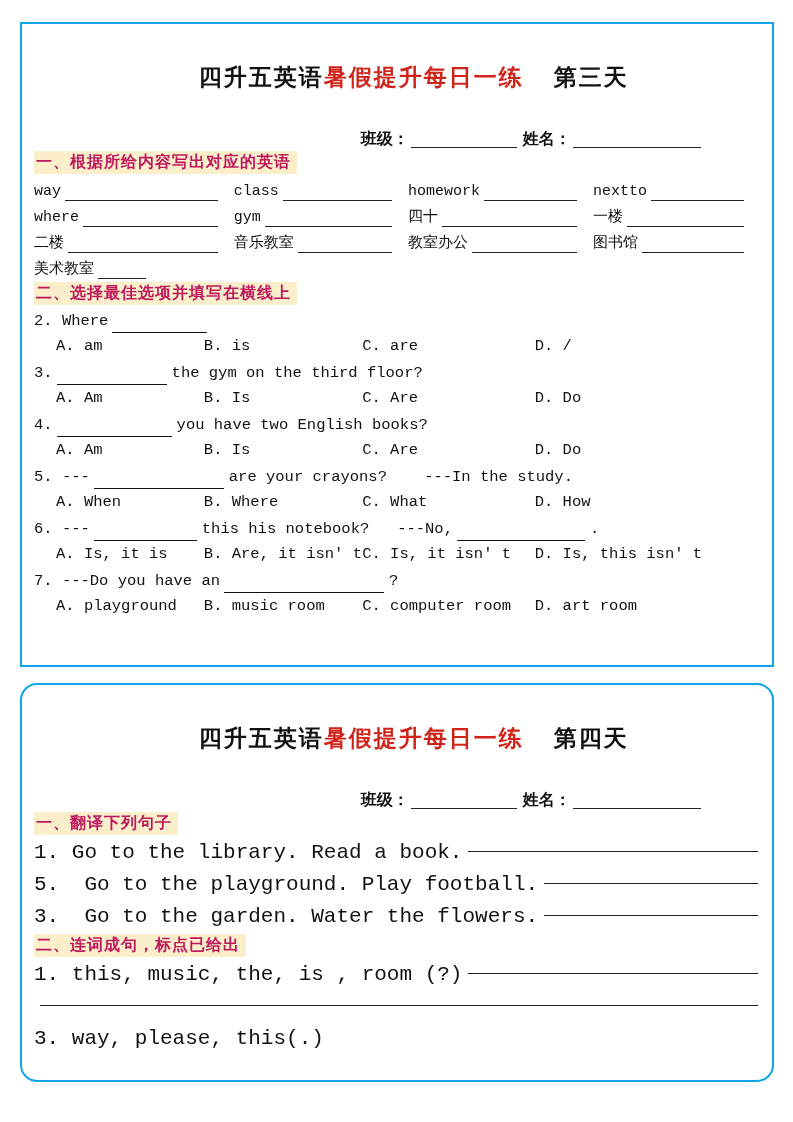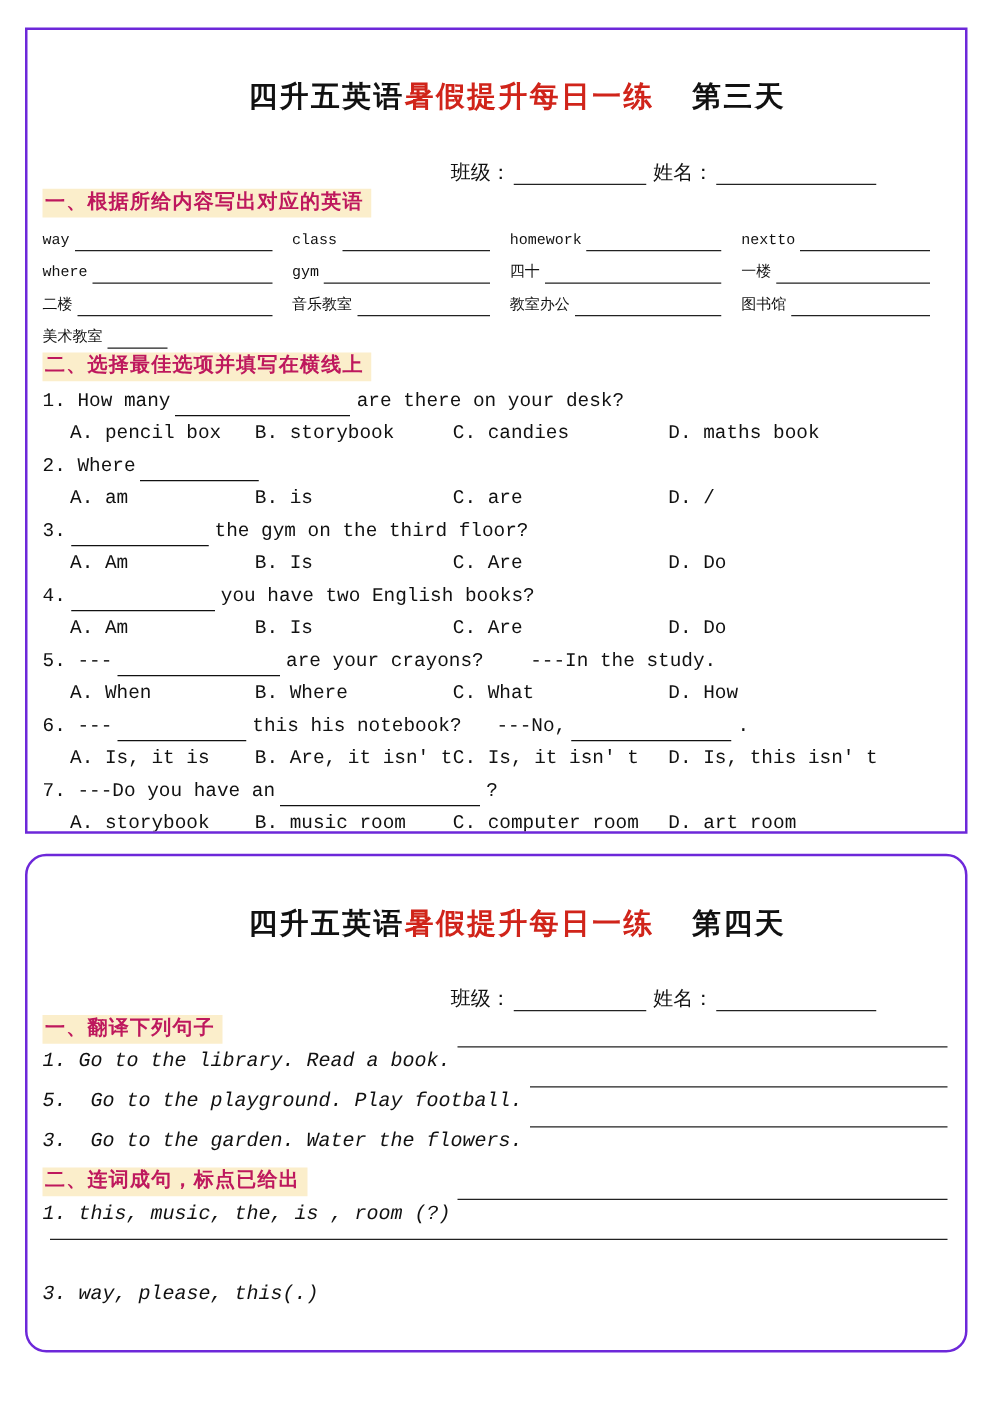--- a/index.html
+++ b/index.html
@@ -3,80 +3,80 @@
 <meta charset="utf-8">
 <style>
   html,body{margin:0;padding:0;}
   body{
     width:793px;height:1122px;background:#ffffff;color:#111;
     font-family:"Liberation Sans", sans-serif;
     overflow:hidden;
   }
   .sheet{
     box-sizing:border-box;
-    border:2px solid #6d28d9;
+    border:2px solid #0ea5e9;
     margin:0 19px 0 20px;
     padding:5px 12px 3px 12px;
     overflow:hidden;
     background:#fff;
   }
   .sheet-day3{margin-top:22px;height:645px;}
   .sheet-day4{margin-top:16px;height:399px;border-radius:17px;}
 
   .sheet-title{
     text-align:center;font-size:23px;font-weight:bold;
     letter-spacing:2px;line-height:32px;white-space:pre;
   }
   .sheet-title .red{color:#d0241a;}
   .sheet-title .day{margin-left:30px;}
 
   .id-row{
     display:flex;align-items:flex-end;
-    font-size:16px;font-weight:normal;
+    font-size:16px;font-weight:bold;
     margin-left:45%;height:25px;line-height:22px;
   }
   .id-line{border-bottom:1.6px solid #222;margin:0 6px 2px 2px;}
 
   .sec-head-row{height:25px;margin-top:1px;}
   .sec-head{
     display:inline-block;background:#fbeecb;color:#be185d;
     font-weight:bold;font-size:16px;line-height:22px;padding:0 6px 1px 2px;
     letter-spacing:1px;
   }
 
   
   .vocab-grid{
     display:grid;grid-template-columns:27.5% 24% 25.5% 23%;
     font-size:15.5px;margin-top:1px;
   }
   .vcell{display:flex;align-items:flex-end;height:26px;}
-  .vterm{white-space:pre;font-family:"Liberation Mono","DejaVu Sans Mono",monospace;font-size:12px;line-height:22px;}
+  .vterm{white-space:pre;font-family:"Liberation Mono","DejaVu Sans Mono",monospace;font-size:15px;line-height:22px;}
   .vline{flex:1 1 auto;border-bottom:1.6px solid #222;margin:0 16px 2px 4px;}
   .vline.short{flex:0 0 48px;}
 
   
   .q-line{
     display:flex;align-items:flex-end;height:26px;
     font-family:"Liberation Mono","DejaVu Sans Mono",monospace;
     font-size:15.5px;line-height:23px;
   }
   .qt{white-space:pre;}
   .blank{border-bottom:1.8px solid #111;margin:0 5px 0 4px;height:20px;}
   .q-opts{
     display:grid;grid-template-columns:21% 22.5% 24.5% 32%;
     padding-left:22px;height:26px;align-items:center;
     font-family:"Liberation Mono","DejaVu Sans Mono",monospace;
     font-size:15.5px;white-space:pre;
   }
 
   
   .fill-row{
-    display:flex;align-items:flex-start;height:32px;
+    display:flex;align-items:center;height:32px;
     font-family:"Liberation Mono","DejaVu Sans Mono",monospace;
-    font-size:16px;line-height:24px;font-style:italic;
+    font-size:21px;line-height:24px;
   }
   .fill-row .qt{white-space:pre;}
   .fill-line{flex:1 1 auto;border-bottom:1.6px solid #222;margin:0 2px 3px 6px;}
 </style>
 </head>
 <body>
 
 <div class="sheet sheet-day3">
 
   <div class="sheet-title">
@@ -146,33 +146,20 @@
     <div class="vcell">
         <span class="vterm">美术教室</span>
         <span class="vline short"></span>
       </div>
   </div>
 
   <div class="sec-head-row">
     <span class="sec-head">二、选择最佳选项并填写在横线上</span>
   </div>
 
-  <div>
-    <div class="q-line">
-      <span class="qt">1. How many</span>
-      <span class="blank" style="width:140px"></span>
-      <span class="qt">are there on your desk?</span>
-    </div>
-    <div class="q-opts">
-      <span>A. pencil box</span>
-      <span>B. storybook</span>
-      <span>C. candies</span>
-      <span>D. maths book</span>
-    </div>
-  </div>
 
   <div>
     <div class="q-line">
       <span class="qt">2. Where</span>
       <span class="blank" style="width:95px"></span>
     </div>
     <div class="q-opts">
       <span>A. am</span>
       <span>B. is</span>
       <span>C. are</span>
@@ -238,21 +225,21 @@
     </div>
   </div>
 
   <div>
     <div class="q-line">
       <span class="qt">7. ---Do you have an</span>
       <span class="blank" style="width:160px"></span>
       <span class="qt">?</span>
     </div>
     <div class="q-opts">
-      <span>A. storybook</span>
+      <span>A. playground</span>
       <span>B. music room</span>
       <span>C. computer room</span>
       <span>D. art room</span>
     </div>
   </div>
 
 </div>
 
 <div class="sheet sheet-day4">
 

